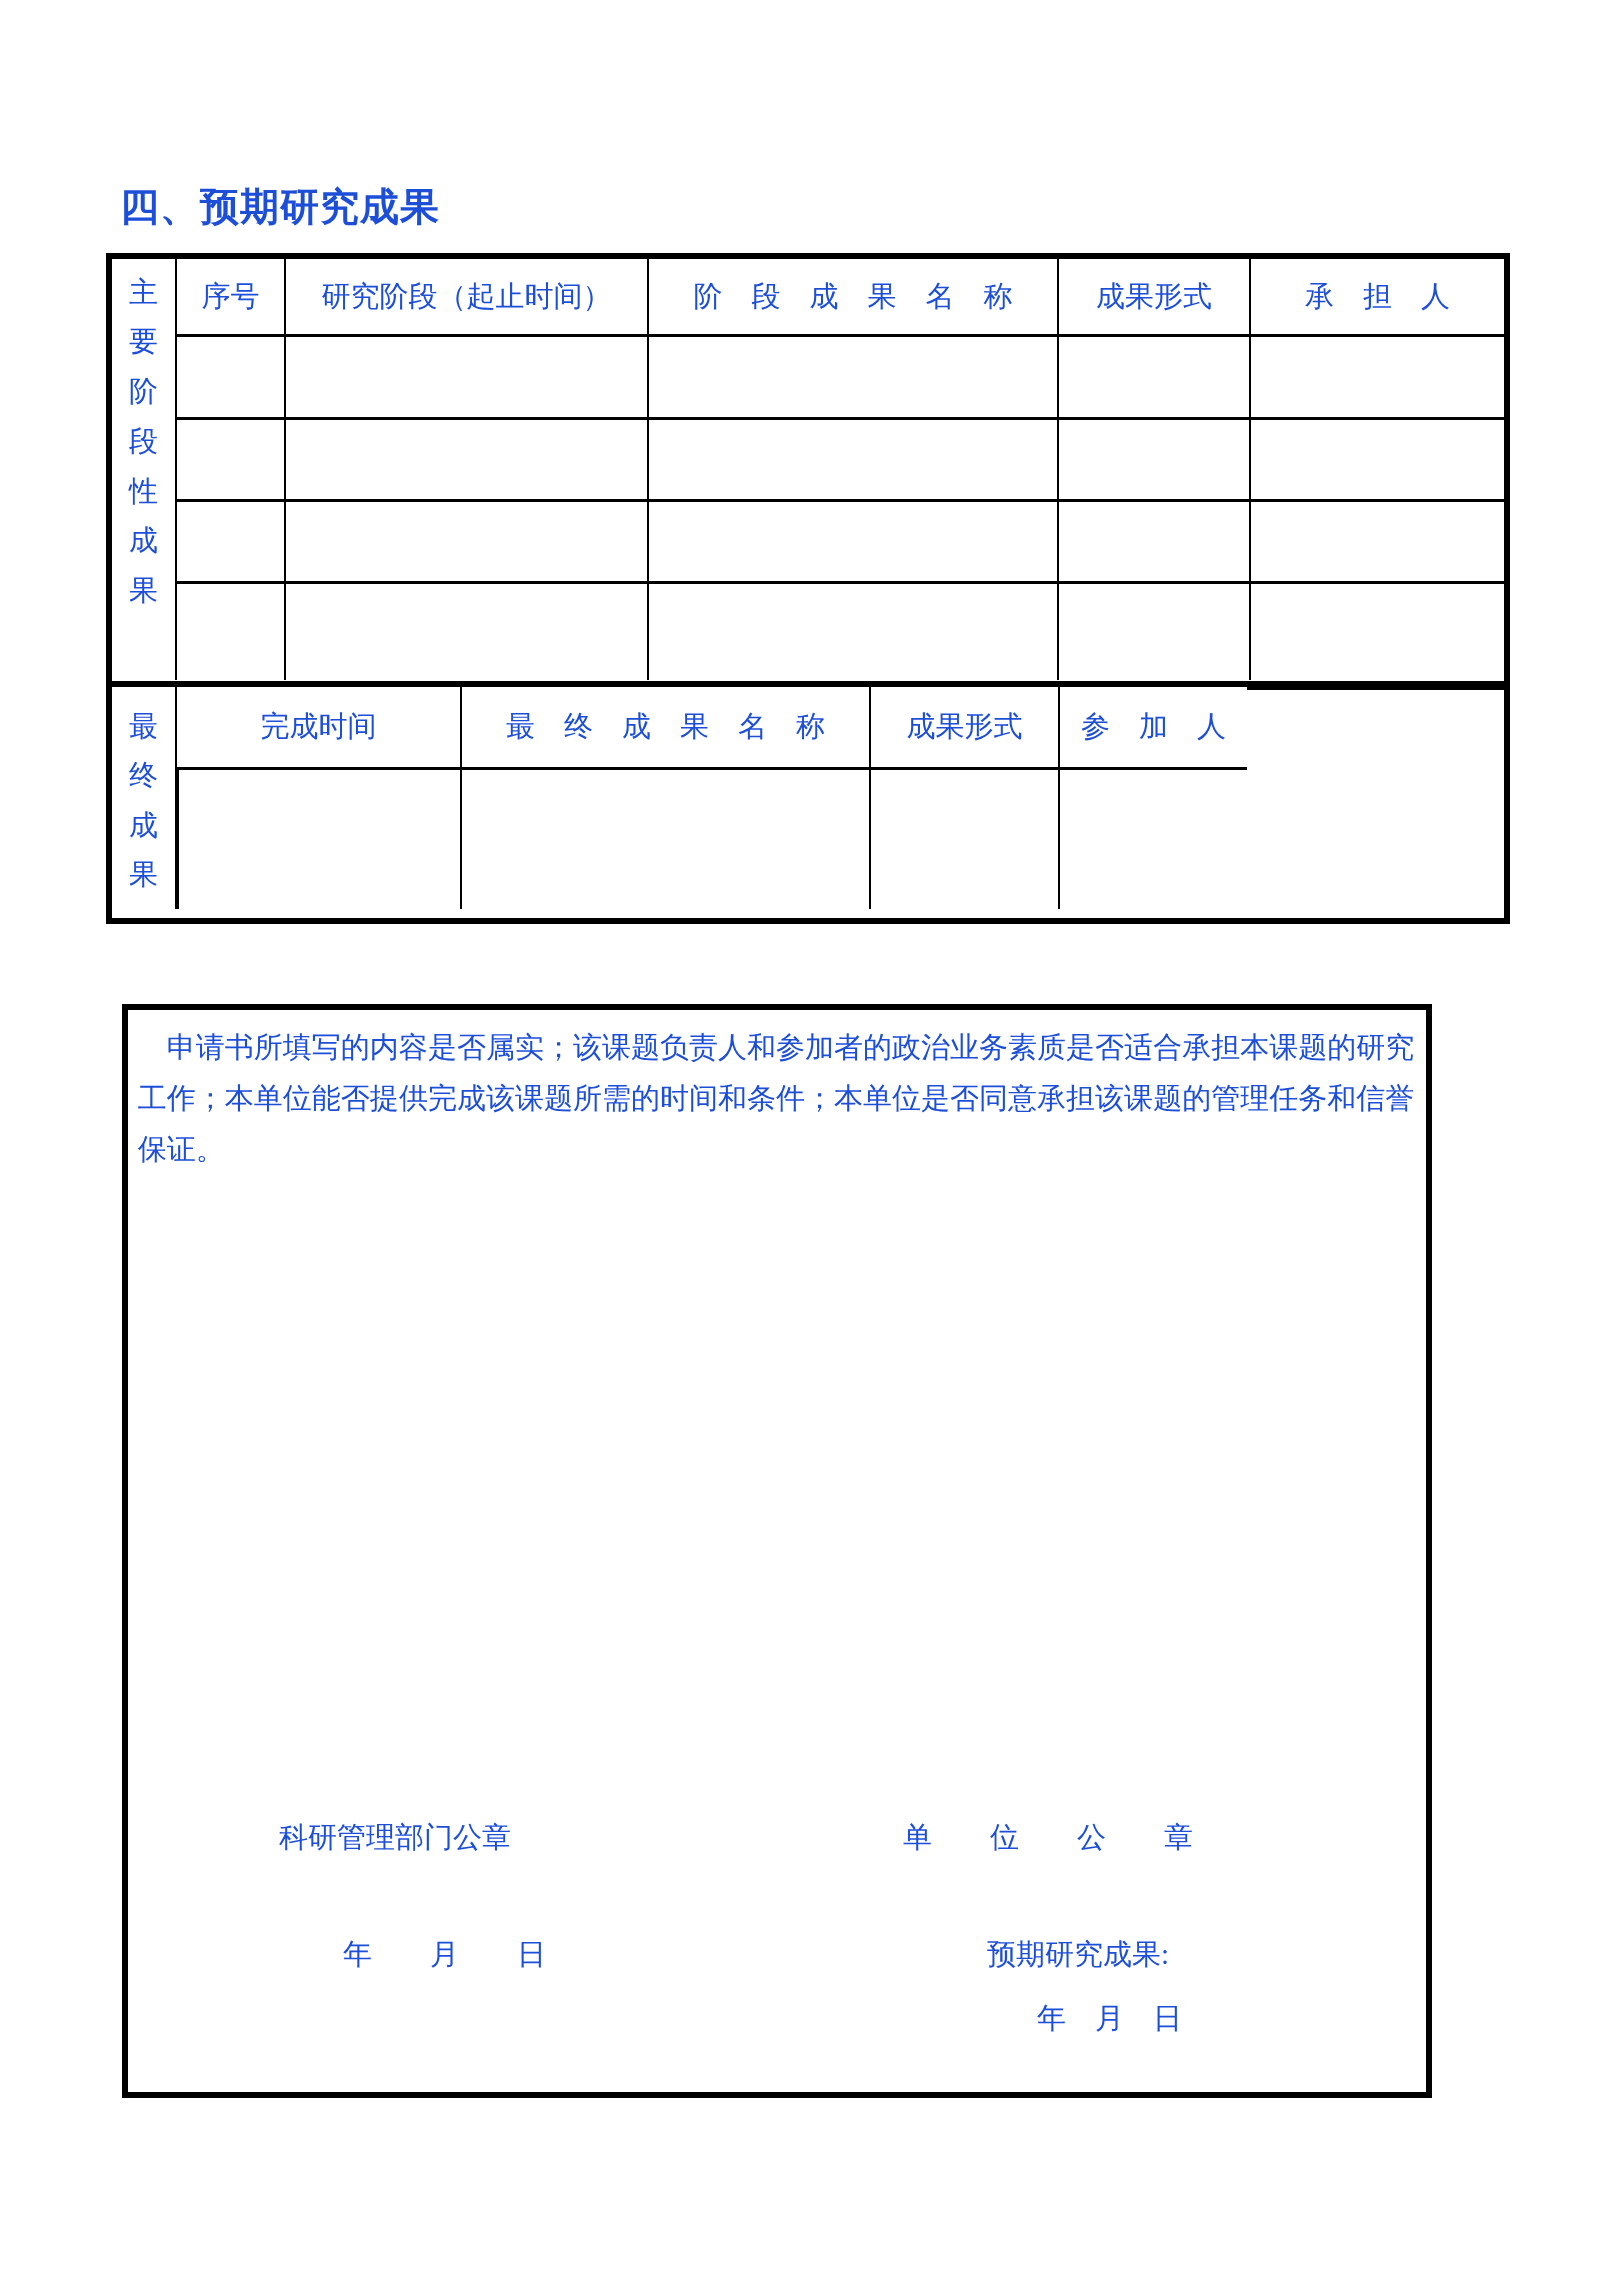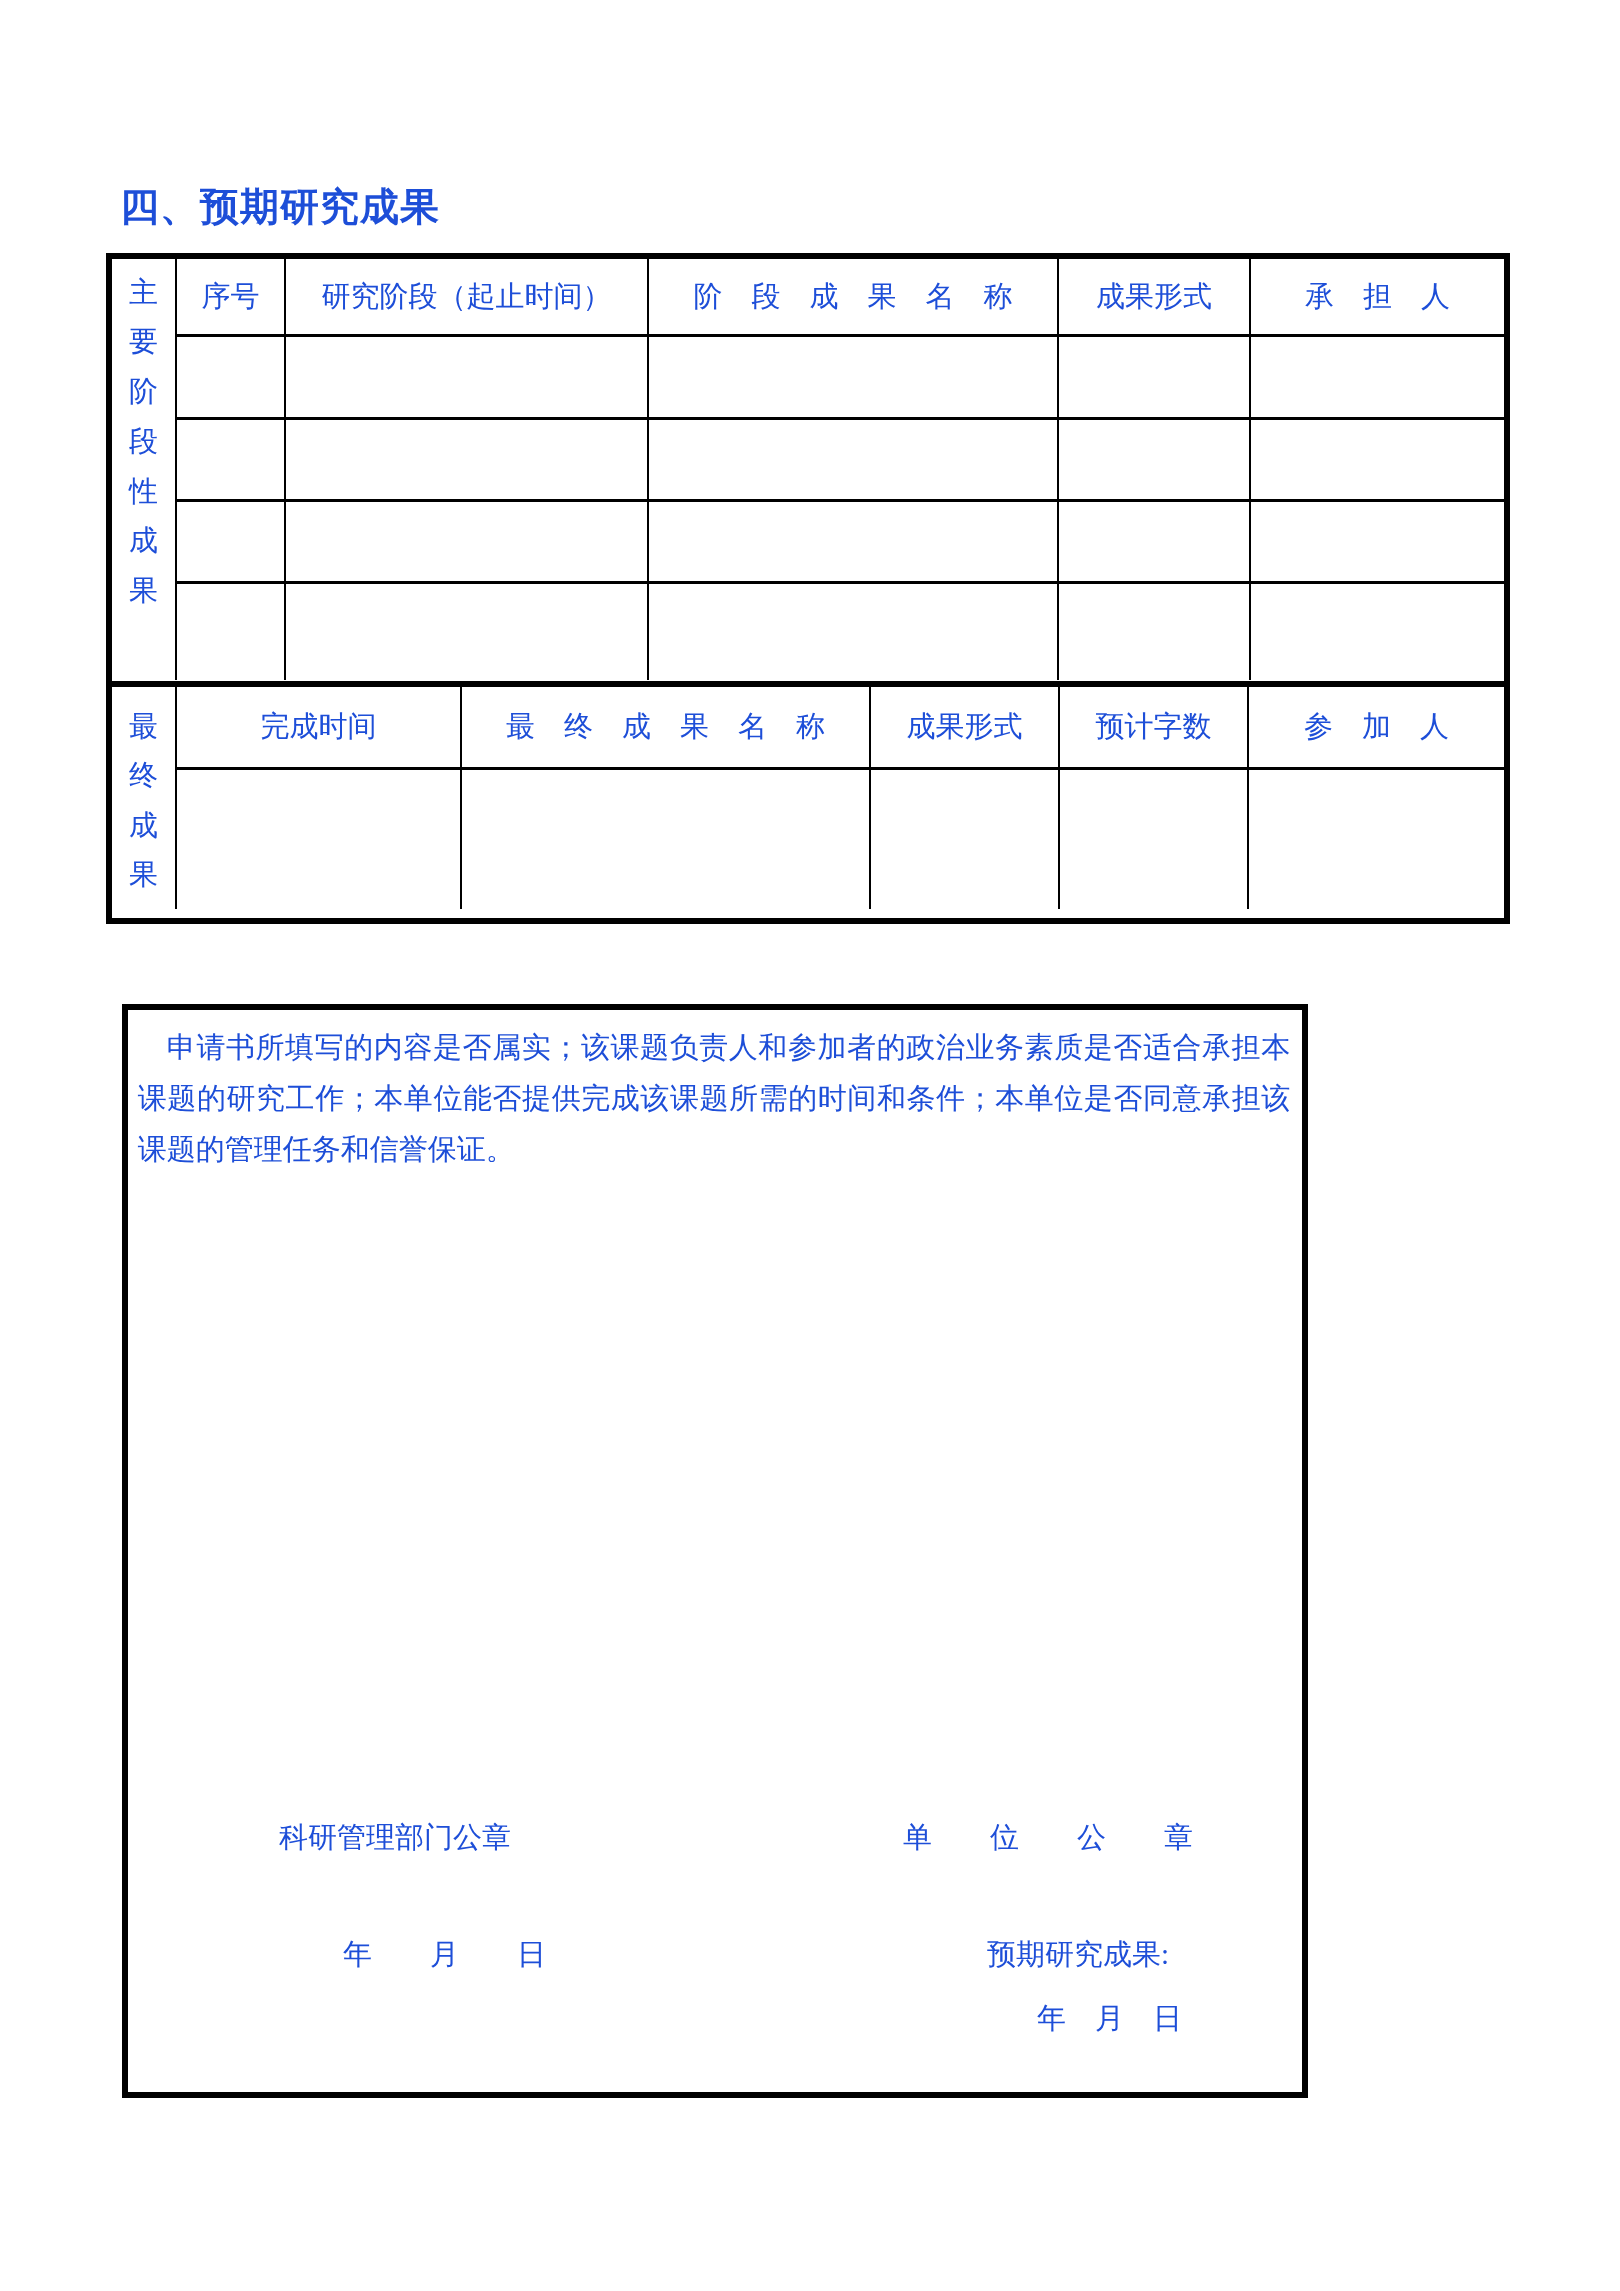--- a/index.html
+++ b/index.html
@@ -60,21 +60,21 @@
     font-size:29px;
     box-sizing:border-box;
   }
   #stage-side{grid-row:1/6;padding:13.7px 0 69px 0;}
   #final-side{grid-row:1/3;padding:19.6px 0 13.7px 0;}
 
   
   .review-box{
     position:absolute;
     left:122px;top:1004px;
-    width:1186px;height:1094px;
+    width:1310px;height:1094px;
     border:6.9px solid #000;
     box-sizing:border-box;
     background:#fff;
   }
   .review-text{
     margin:0;
     padding:11.8px 11.8px 0 9.8px;
     font-size:29px;
     line-height:51px;
     text-indent:29px;
@@ -146,21 +146,20 @@
       <div class="side-label" id="final-side">
         <span>最</span>
         <span>终</span>
         <span>成</span>
         <span>果</span>
       </div>
 
       <div class="c">完成时间</div>
       <div class="c bl">最　终　成　果　名　称</div>
       <div class="c bl">成果形式</div>
-      <div class="c bl">预计字数</div>
       <div class="c bl">参　加　人</div>
 
       <div class="c bt"></div>
       <div class="c bl bt"></div>
       <div class="c bl bt"></div>
       <div class="c bl bt"></div>
       <div class="c bl bt"></div>
     </div>
   </div>
 

